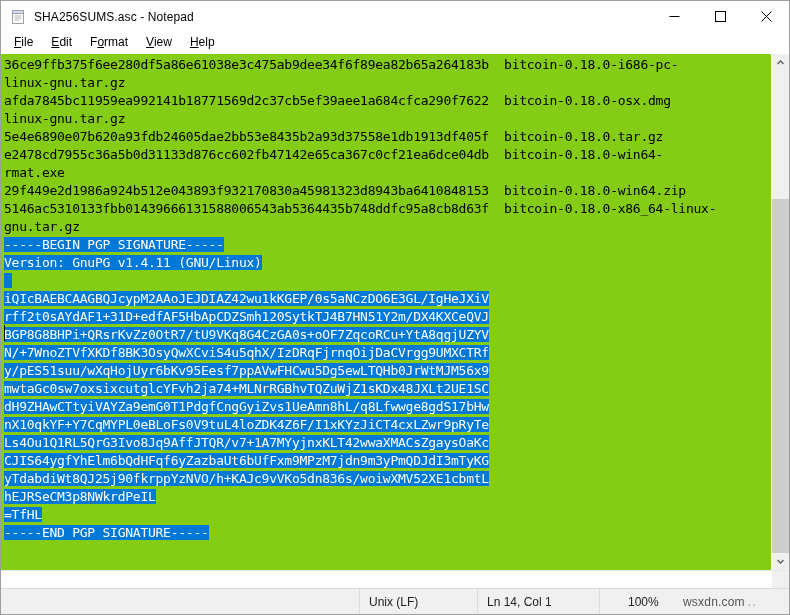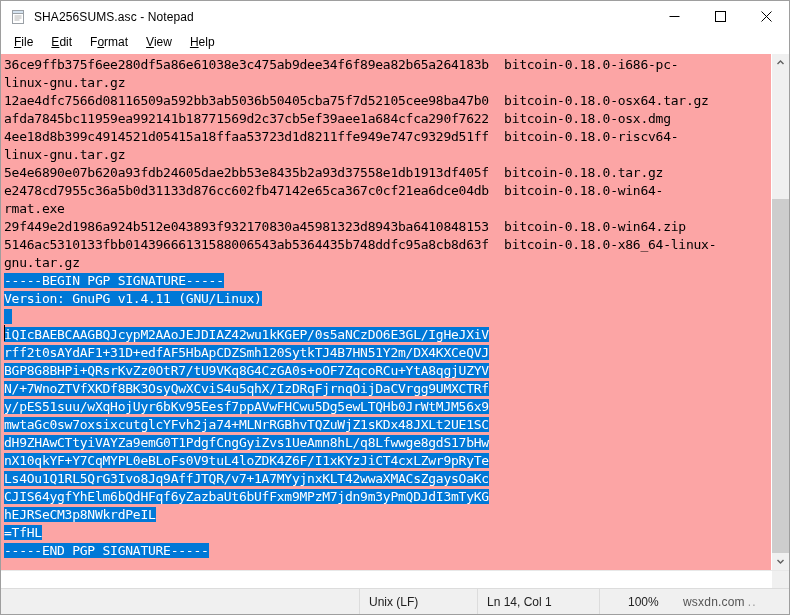--- a/index.html
+++ b/index.html
@@ -92,21 +92,21 @@
     flex: 1 1 auto;
     display: flex;
     position: relative;
     border-top: 1px solid #ffffff;
     min-height: 0;
   }
   .editor {
     flex: 1 1 auto;
     position: relative;
     overflow: hidden;
-    background: #fca5a5;
+    background: #84cc16;
     padding: 2px 0 0 3px;
     box-sizing: border-box;
   }
   .line {
     font-family: "DejaVu Sans Mono", "Liberation Mono", monospace;
     font-size: 13px;
     line-height: 18px;
     height: 18px;
     color: #000000;
     white-space: pre;
@@ -247,43 +247,42 @@
     <div class="menu-item"><span>F</span><u>o</u><span>rmat</span></div>
     <div class="menu-item"><u>V</u><span>iew</span></div>
     <div class="menu-item"><u>H</u><span>elp</span></div>
   </div>
 
   <div class="editor-wrap">
     <div class="editor" id="editor">
       <div class="caret"></div>
     <div class="line"><span>36ce9ffb375f6ee280df5a86e61038e3c475ab9dee34f6f89ea82b65a264183b  bitcoin-0.18.0-i686-pc-</span></div>
         <div class="line"><span>linux-gnu.tar.gz</span></div>
-        <div class="line"><span>12ae4dfc7566d08116509a592bb3ab5036b50405cba75f7d52105cee98ba47b0  bitcoin-0.18.0-osx64.tar.gz</span></div>
         <div class="line"><span>afda7845bc11959ea992141b18771569d2c37cb5ef39aee1a684cfca290f7622  bitcoin-0.18.0-osx.dmg</span></div>
-        <div class="line"><span>4ee18d8b399c4914521d05415a18ffaa53723d1d8211ffe949e747c9329d51ff  bitcoin-0.18.0-riscv64-</span></div>
         <div class="line"><span>linux-gnu.tar.gz</span></div>
         <div class="line"><span>5e4e6890e07b620a93fdb24605dae2bb53e8435b2a93d37558e1db1913df405f  bitcoin-0.18.0.tar.gz</span></div>
         <div class="line"><span>e2478cd7955c36a5b0d31133d876cc602fb47142e65ca367c0cf21ea6dce04db  bitcoin-0.18.0-win64-</span></div>
         <div class="line"><span>rmat.exe</span></div>
         <div class="line"><span>29f449e2d1986a924b512e043893f932170830a45981323d8943ba6410848153  bitcoin-0.18.0-win64.zip</span></div>
         <div class="line"><span>5146ac5310133fbb01439666131588006543ab5364435b748ddfc95a8cb8d63f  bitcoin-0.18.0-x86_64-linux-</span></div>
         <div class="line"><span>gnu.tar.gz</span></div>
         <div class="line"><span class="sel">-----BEGIN PGP SIGNATURE-----</span></div>
         <div class="line"><span class="sel">Version: GnuPG v1.4.11 (GNU/Linux)</span></div>
         <div class="line empty"><span class="sel"> </span></div>
         <div class="line"><span class="sel">iQIcBAEBCAAGBQJcypM2AAoJEJDIAZ42wu1kKGEP/0s5aNCzDO6E3GL/IgHeJXiV</span></div>
         <div class="line"><span class="sel">rff2t0sAYdAF1+31D+edfAF5HbApCDZSmh120SytkTJ4B7HN51Y2m/DX4KXCeQVJ</span></div>
         <div class="line"><span class="sel">BGP8G8BHPi+QRsrKvZz0OtR7/tU9VKq8G4CzGA0s+oOF7ZqcoRCu+YtA8qgjUZYV</span></div>
         <div class="line"><span class="sel">N/+7WnoZTVfXKDf8BK3OsyQwXCviS4u5qhX/IzDRqFjrnqOijDaCVrgg9UMXCTRf</span></div>
         <div class="line"><span class="sel">y/pES51suu/wXqHojUyr6bKv95Eesf7ppAVwFHCwu5Dg5ewLTQHb0JrWtMJM56x9</span></div>
         <div class="line"><span class="sel">mwtaGc0sw7oxsixcutglcYFvh2ja74+MLNrRGBhvTQZuWjZ1sKDx48JXLt2UE1SC</span></div>
         <div class="line"><span class="sel">dH9ZHAwCTtyiVAYZa9emG0T1PdgfCngGyiZvs1UeAmn8hL/q8Lfwwge8gdS17bHw</span></div>
         <div class="line"><span class="sel">nX10qkYF+Y7CqMYPL0eBLoFs0V9tuL4loZDK4Z6F/I1xKYzJiCT4cxLZwr9pRyTe</span></div>
         <div class="line"><span class="sel">Ls4Ou1Q1RL5QrG3Ivo8Jq9AffJTQR/v7+1A7MYyjnxKLT42wwaXMACsZgaysOaKc</span></div>
         <div class="line"><span class="sel">CJIS64ygfYhElm6bQdHFqf6yZazbaUt6bUfFxm9MPzM7jdn9m3yPmQDJdI3mTyKG</span></div>
+        <div class="line"><span class="sel">yTdabdiWt8QJ25j90fkrppYzNVO/h+KAJc9vVKo5dn836s/woiwXMV52XE1cbmtL</span></div>
         <div class="line"><span class="sel">hEJRSeCM3p8NWkrdPeIL</span></div>
         <div class="line"><span class="sel">=TfHL</span></div>
         <div class="line"><span class="sel">-----END PGP SIGNATURE-----</span></div>
       </div>
 
     <div class="vscroll">
       <div class="sb-arrow">
         <svg width="7" height="5" viewBox="0 0 7 5">
           <path d="M0.5 4 L3.5 1 L6.5 4" fill="none" stroke="#606060" stroke-width="1.4"></path>
         </svg>

